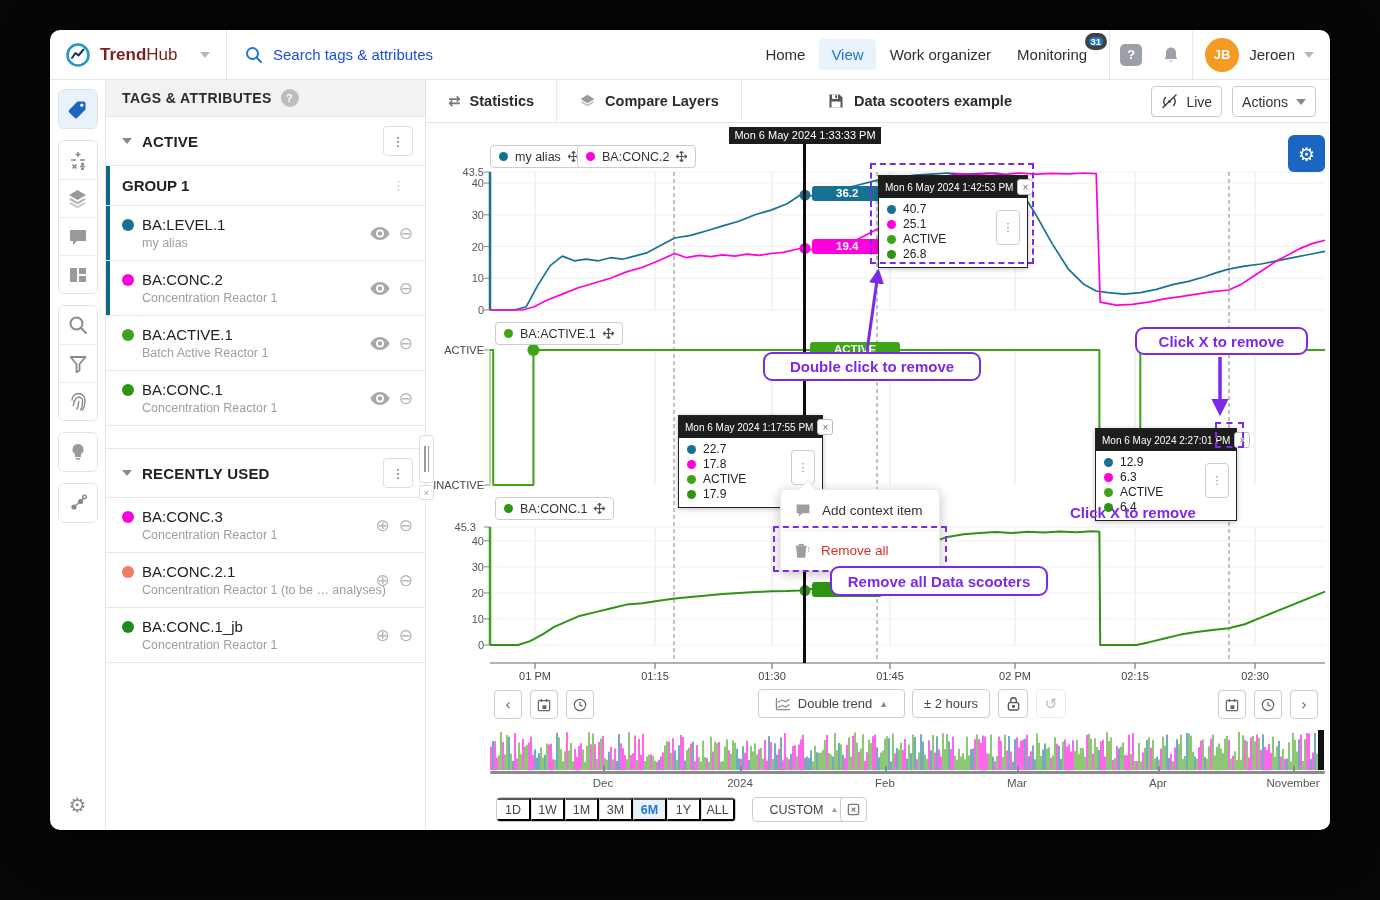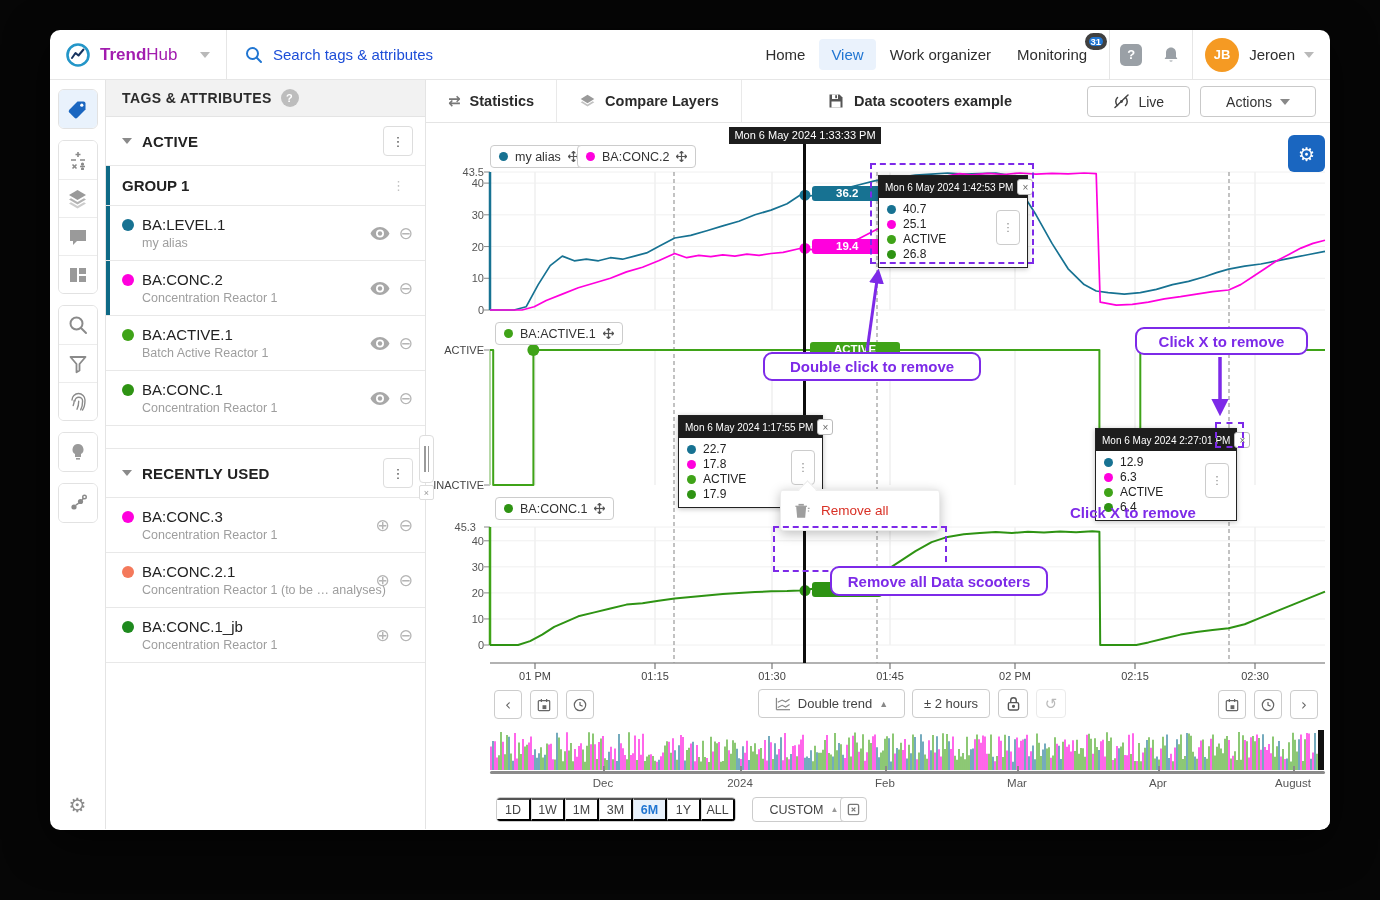--- a/index.html
+++ b/index.html
@@ -3,21 +3,21 @@
 <meta charset="utf-8">
 <style>
 * { box-sizing: border-box; margin: 0; padding: 0; }
 body { margin:0; background:#060606; font-family:"Liberation Sans",sans-serif; }
 .screen { position:relative; width:1380px; height:900px; background:#060606; overflow:hidden; }
 .window { position:absolute; left:50px; top:30px; width:1280px; height:800px; background:#fff; border-radius:10px; overflow:hidden; box-shadow:0 12px 44px rgba(0,0,0,.65); }
 
 
 .top { height:50px; display:flex; align-items:center; border-bottom:1px solid #e6e6e6; }
 .logo-wrap { width:176px; display:flex; align-items:center; gap:9px; padding-left:15px; flex:none; }
-.brand { font-size:17px; color:#a21caf; white-space:nowrap; }
+.brand { font-size:17px; color:#7f1d1d; white-space:nowrap; }
 .brand b { font-weight:700; }
 .chev { width:0; height:0; border-left:5px solid transparent; border-right:5px solid transparent; border-top:6px solid #b9b9b9; display:inline-block; }
 .vdiv { width:1px; align-self:stretch; background:#e6e6e6; }
 .search { display:flex; align-items:center; gap:10px; padding-left:18px; color:#1d4ed8; font-size:15px; flex:1; }
 .top-right { display:flex; align-items:center; padding-right:16px; gap:2px; }
 .nav-link { font-size:15px; color:#2f2f2f; padding:7px 12px; border-radius:4px; position:relative; white-space:nowrap; }
 .nav-link.active { color:#2176d2; background:#eaf2fc; }
 .badge { position:absolute; top:-6px; right:-8px; min-width:17px; height:17px; border-radius:9px; background:#2176d2; border:4px solid #404040; color:#fff; font-size:9.5px; font-weight:700; display:flex; align-items:center; justify-content:center; padding:0 2px; }
 .icon-btn { width:38px; height:38px; display:flex; align-items:center; justify-content:center; }
 .help-sq { width:22px; height:22px; border-radius:5px; background:#9aa0a6; color:#fff; font-size:13px; font-weight:700; display:flex; align-items:center; justify-content:center; }
@@ -51,21 +51,21 @@
 .tag-desc { font-size:12.5px; color:#9e9e9e; margin:3px 0 0 20px; white-space:nowrap; }
 .row-icons { display:flex; align-items:center; gap:9px; color:#b5b5b5; }
 .circ-ic { font-family:"DejaVu Sans",sans-serif; font-size:17px; color:#b5b5b5; line-height:1; }
 .recent-gap { margin-top:22px; }
 
 .main { flex:1; position:relative; background:#fff; }
 .toolbar { height:43px; border-bottom:1px solid #e4e4e4; display:flex; align-items:center; position:relative; }
 .tb-tab { display:flex; align-items:center; gap:9px; padding:0 22px; height:100%; border-right:1px solid #e9e9e9; font-size:14.5px; font-weight:700; color:#2b2b2b; }
 .tb-title { position:absolute; left:402px; top:0; height:100%; display:flex; align-items:center; gap:10px; font-size:14.5px; font-weight:700; color:#2b2b2b; }
 .tb-right { position:absolute; right:14px; top:6px; display:flex; gap:10px; }
-.btn { height:31px; border:1px solid #c9c9c9; border-radius:4px; background:#fff; font-size:14px; color:#333; display:flex; align-items:center; gap:8px; padding:0 25px; white-space:nowrap; }
+.btn { height:31px; border:1px solid #c9c9c9; border-radius:4px; background:#fff; font-size:14px; color:#333; display:flex; align-items:center; gap:8px; padding:0 9px; white-space:nowrap; }
 
 
 .stage { position:absolute; left:0; top:43px; width:904px; height:706px; overflow:hidden; }
 .stage svg.layer { position:absolute; left:0; top:0; }
 .cursor-flag { position:absolute; left:303px; top:4px; width:152px; text-align:center; background:#1d1d1d; color:#fff; font-size:11px; padding:2px 0 3px; z-index:7; white-space:nowrap; }
 .cursor-line { position:absolute; left:377px; top:20px; width:3px; height:520px; background:#0d0d0d; z-index:6; }
 .legend-chip { position:absolute; display:flex; align-items:center; gap:7px; background:#fff; border:1px solid #ccc; border-radius:4px; height:23px; padding:0 8px; font-size:12.5px; color:#333; z-index:7; white-space:nowrap; }
 .gear-btn { position:absolute; left:862px; top:12px; width:37px; height:37px; background:#1a66c0; border-radius:6px; color:#fff; display:flex; align-items:center; justify-content:center; font-size:19px; z-index:8; font-family:"DejaVu Sans",sans-serif; }
 .vbadge { position:absolute; color:#fff; font-size:11.5px; font-weight:700; padding:1px 24px 2px; border-radius:3px; z-index:8; }
 
@@ -597,20 +597,26 @@
             <div class="sc-row">
                   <span class="sc-dot" style="background: rgb(46, 147, 19);"></span>
                   <span>6.4</span>
                 </div>
             <span class="sc-kebab uicon">⋮</span>
           </div>
         </div>
         <div class="dashed-hl" style="left:789px;top:299px;width:29px;height:26px;z-index:32"></div>
 
         <div class="ctx">
+          <div class="ctx-item">
+            <svg width="16" height="16" viewBox="0 0 20 20">
+                  <path d="M2 3h16v11H9l-4 4v-4H2z" fill="#9e9e9e"></path>
+                </svg>
+            <span>Add context item</span>
+          </div>
           <div class="ctx-item danger">
             <svg width="15" height="16" viewBox="0 0 16 18">
               <path d="M1 4h11v1.5l-1 11H2L1 5.5z" fill="#9e9e9e"></path>
                   <rect x="3.5" y="1" width="6" height="2" fill="#9e9e9e"></rect>
                   <rect x="0" y="3" width="13" height="1.4" fill="#9e9e9e"></rect>
                   <line x1="14" y1="6" x2="16" y2="6" stroke="#9e9e9e" stroke-width="1.3"></line>
                   <line x1="14" y1="9" x2="15.5" y2="9" stroke="#9e9e9e" stroke-width="1.3"></line>
             </svg>
             <span>Remove all</span>
           </div>
@@ -1155,21 +1161,21 @@
             <div style="position: absolute; left: 177px; top: 654px; font-size: 11.5px; color: rgb(85, 85, 85); transform: translateX(-50%);">Dec</div>
             <div style="position: absolute; left: 177px; top: 643px; width: 1.5px; height: 6px; background: rgb(138, 138, 138);"></div>
             <div style="position: absolute; left: 314px; top: 654px; font-size: 11.5px; color: rgb(85, 85, 85); transform: translateX(-50%);">2024</div>
             <div style="position: absolute; left: 314px; top: 643px; width: 1.5px; height: 6px; background: rgb(138, 138, 138);"></div>
             <div style="position: absolute; left: 459px; top: 654px; font-size: 11.5px; color: rgb(85, 85, 85); transform: translateX(-50%);">Feb</div>
             <div style="position: absolute; left: 459px; top: 643px; width: 1.5px; height: 6px; background: rgb(138, 138, 138);"></div>
             <div style="position: absolute; left: 591px; top: 654px; font-size: 11.5px; color: rgb(85, 85, 85); transform: translateX(-50%);">Mar</div>
             <div style="position: absolute; left: 591px; top: 643px; width: 1.5px; height: 6px; background: rgb(138, 138, 138);"></div>
             <div style="position: absolute; left: 732px; top: 654px; font-size: 11.5px; color: rgb(85, 85, 85); transform: translateX(-50%);">Apr</div>
             <div style="position: absolute; left: 732px; top: 643px; width: 1.5px; height: 6px; background: rgb(138, 138, 138);"></div>
-            <div style="position: absolute; left: 867px; top: 654px; font-size: 11.5px; color: rgb(85, 85, 85); transform: translateX(-50%);">August</div>
+            <div style="position: absolute; left: 867px; top: 654px; font-size: 11.5px; color: rgb(85, 85, 85); transform: translateX(-50%);">November</div>
             <div style="position: absolute; left: 867px; top: 643px; width: 1.5px; height: 6px; background: rgb(138, 138, 138);"></div>
           </div>
     </main>
   </div>
 
   <div class="resize-handle">
     <div class="grip">
           <i></i>
           <i></i>
         </div>

